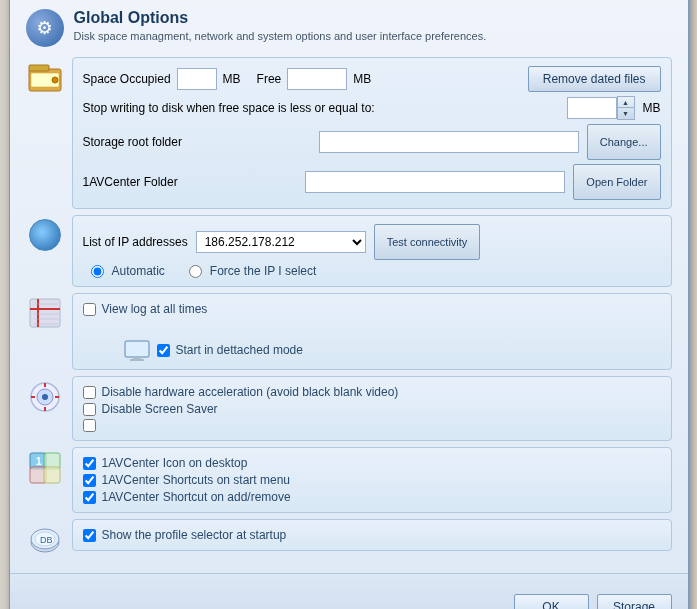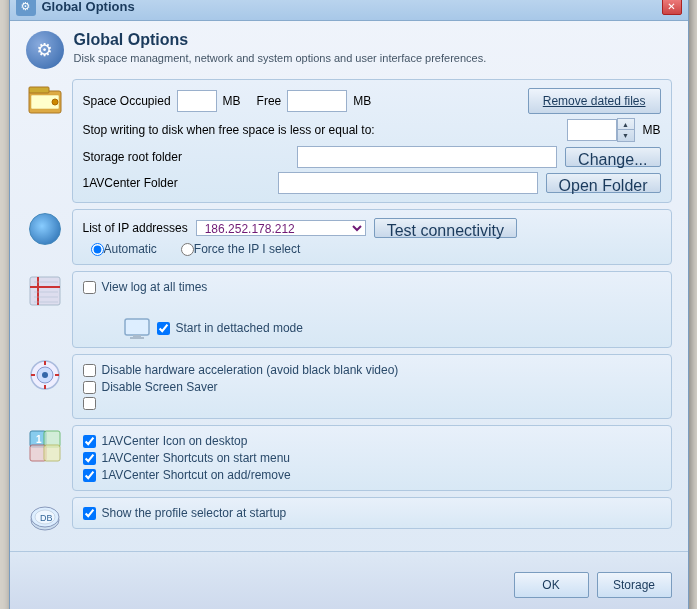--- a/index.html
+++ b/index.html
@@ -131,23 +131,23 @@
       height: 22px;
       font-size: 12px;
       color: #1a2a3a;
     }
 
     .btn {
       border: 1px solid #7a9cbf;
       background: linear-gradient(180deg, #e8f0f8 0%, #c8d8ea 100%);
       color: #1a3a5c;
       padding: 3px 12px;
-      height: 20px;
+      height: 36px;
       cursor: pointer;
-      font-size: 16px;
+      font-size: 11px;
       white-space: nowrap;
       border-radius: 2px;
     }
 
     .space-row {
       display: flex;
       align-items: center;
       gap: 6px;
     }
 
@@ -199,38 +199,38 @@
     .ip-section {
       display: flex;
       align-items: center;
       gap: 8px;
       margin-bottom: 4px;
     }
 
     select {
       border: 1px solid #9ab0cc;
       background: white;
-      height: 16px;
+      height: 22px;
       font-size: 12px;
       padding: 0 4px;
-      color: #701a75;
+      color: #000000;
       width: 170px;
     }
 
     .radio-row {
       display: flex;
       align-items: center;
       gap: 24px;
       padding-left: 8px;
     }
 
     .radio-label {
       display: flex;
       align-items: center;
-      gap: 0;
+      gap: 8px;
       color: #2a4a6a;
     }
 
     .section-with-icon {
       display: flex;
       gap: 8px;
       align-items: flex-start;
       margin-bottom: 6px;
     }
 
@@ -349,21 +349,21 @@
       </div>
       <div class="section-content">
 
         <div class="space-row row">
           <span>Space Occupied</span>
           <input type="text" class="spin-input" style="width: 40px;">
           <span>MB</span>
           <span style="margin-left:10px;">Free</span>
           <input type="text" class="spin-input" style="width: 60px;">
           <span>MB</span>
-          <button class="removed-dated-btn" style="margin-left:auto;text-decoration:underline;">Remove dated files</button>
+          <button class="removed-dated-btn" style="margin-left:auto;">Remove dated files</button>
         </div>
 
         <div class="row">
           <span>Stop writing to disk when free space is less or equal to:</span>
           <div class="spin-wrapper" style="margin-left:auto;">
             <input type="text" class="spin-input" style="">
             <div class="spin-buttons">
               <div class="spin-btn">▲</div>
               <div class="spin-btn">▼</div>
             </div>

